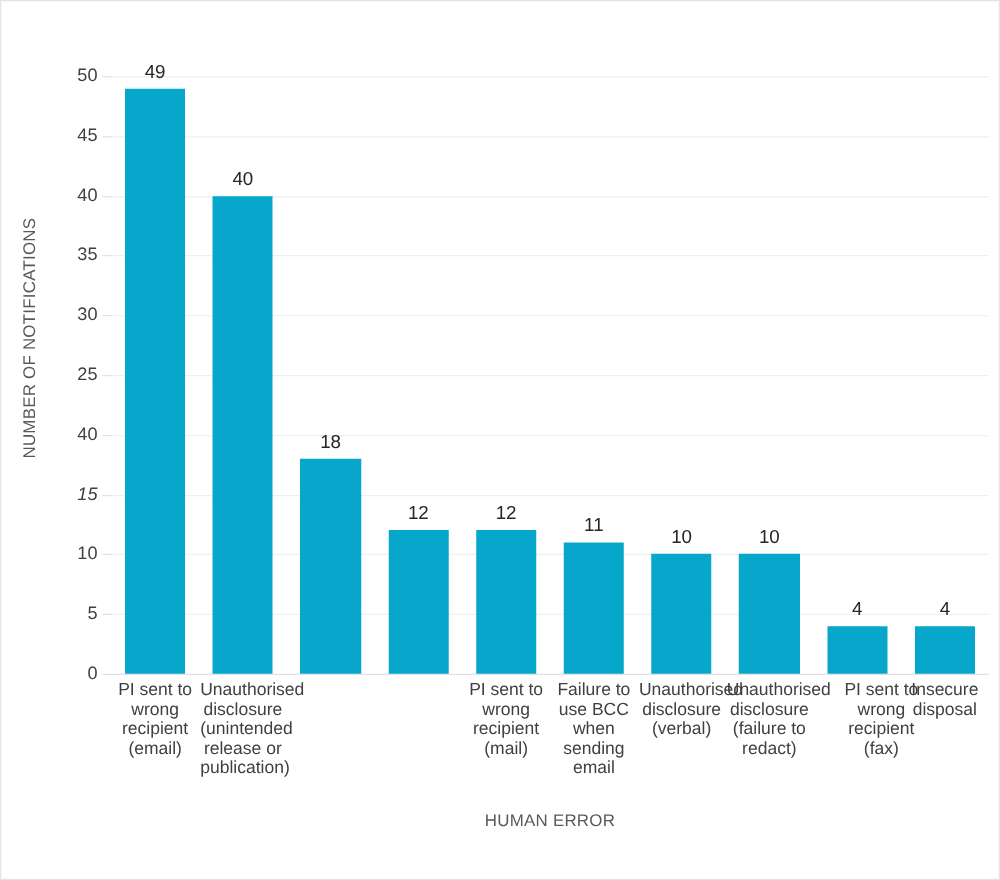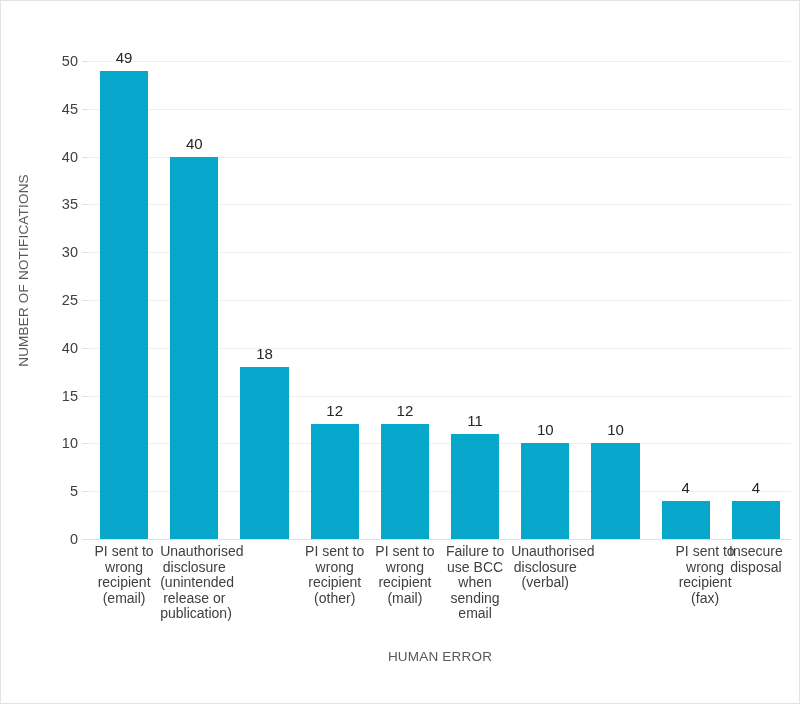--- a/index.html
+++ b/index.html
@@ -158,21 +158,21 @@
       <div class="tickmark" style="top: 478px;"></div>
       <div class="ticklabel" style="top: 478px;">0</div>
       <div class="gridline" style="top: 430.2px;"></div>
       <div class="tickmark" style="top: 430.2px;"></div>
       <div class="ticklabel" style="top: 430.2px;">5</div>
       <div class="gridline" style="top: 382.4px;"></div>
       <div class="tickmark" style="top: 382.4px;"></div>
       <div class="ticklabel" style="top: 382.4px;">10</div>
       <div class="gridline" style="top: 334.6px;"></div>
       <div class="tickmark" style="top: 334.6px;"></div>
-      <div class="ticklabel" style="top: 334.6px;">15</div>
+      <div class="ticklabel" style="top: 334.6px; font-style: italic;">15</div>
       <div class="gridline" style="top: 286.8px;"></div>
       <div class="tickmark" style="top: 286.8px;"></div>
       <div class="ticklabel" style="top: 286.8px;">40</div>
       <div class="gridline" style="top: 239px;"></div>
       <div class="tickmark" style="top: 239px;"></div>
       <div class="ticklabel" style="top: 239px;">25</div>
       <div class="gridline" style="top: 191.2px;"></div>
       <div class="tickmark" style="top: 191.2px;"></div>
       <div class="ticklabel" style="top: 191.2px;">30</div>
       <div class="gridline" style="top: 143.4px;"></div>
@@ -228,23 +228,23 @@
       </div>
       <div class="bar-slot" style="left: 631.8px; width: 70.2px;">
         <div class="bar" style="height: 38.24px; background: rgb(7, 167, 203);"></div>
         <div class="bar-value" style="bottom: 43.24px;">4</div>
       </div>
     </div>
 
   <div id="category-labels">
       <div class="cat-label" style="left: 0px; width: 70.2px;">PI sent to wrong recipient (email)</div>
       <div class="cat-label" style="left: 70.2px; width: 70.2px;">Unauthorised disclosure (unintended release or publication)</div>
-      <div class="cat-label" style="left: 210.6px; width: 70.2px;">PI sent to wrong recipient (other)</div>
       <div class="cat-label" style="left: 280.8px; width: 70.2px;">PI sent to wrong recipient (mail)</div>
       <div class="cat-label" style="left: 351px; width: 70.2px;">Failure to use BCC when sending email</div>
       <div class="cat-label" style="left: 421.2px; width: 70.2px;">Unauthorised disclosure (verbal)</div>
+      <div class="cat-label" style="left: 491.4px; width: 70.2px;">Unauthorised disclosure (failure to redact)</div>
       <div class="cat-label" style="left: 581px; width: 70.2px;">PI sent to wrong recipient (fax)</div>
       <div class="cat-label" style="left: 631.8px; width: 70.2px;">Insecure disposal</div>
     </div>
 
   <div id="x-axis-title">HUMAN ERROR</div>
 
 </div>
 
 </body></html>

